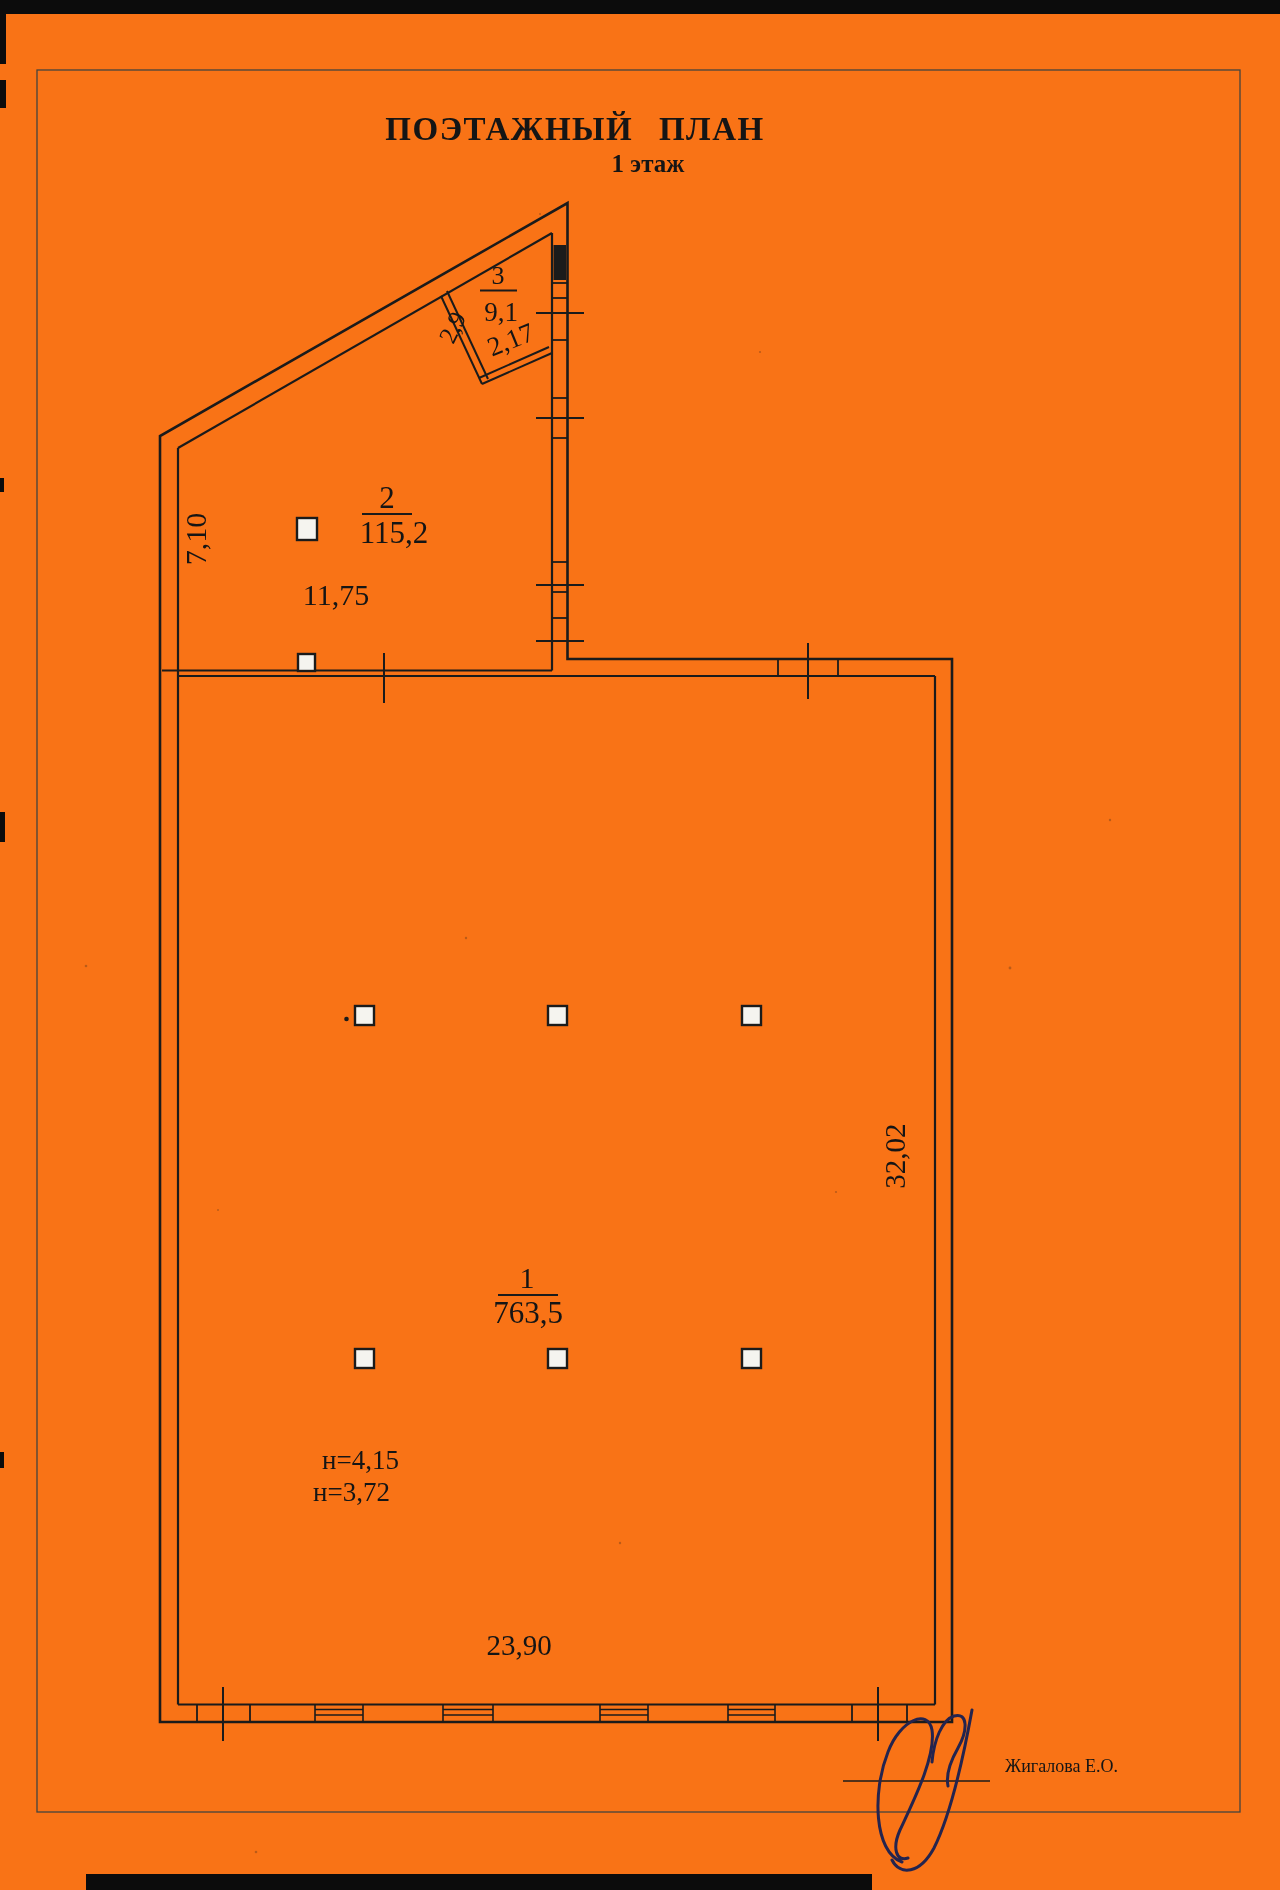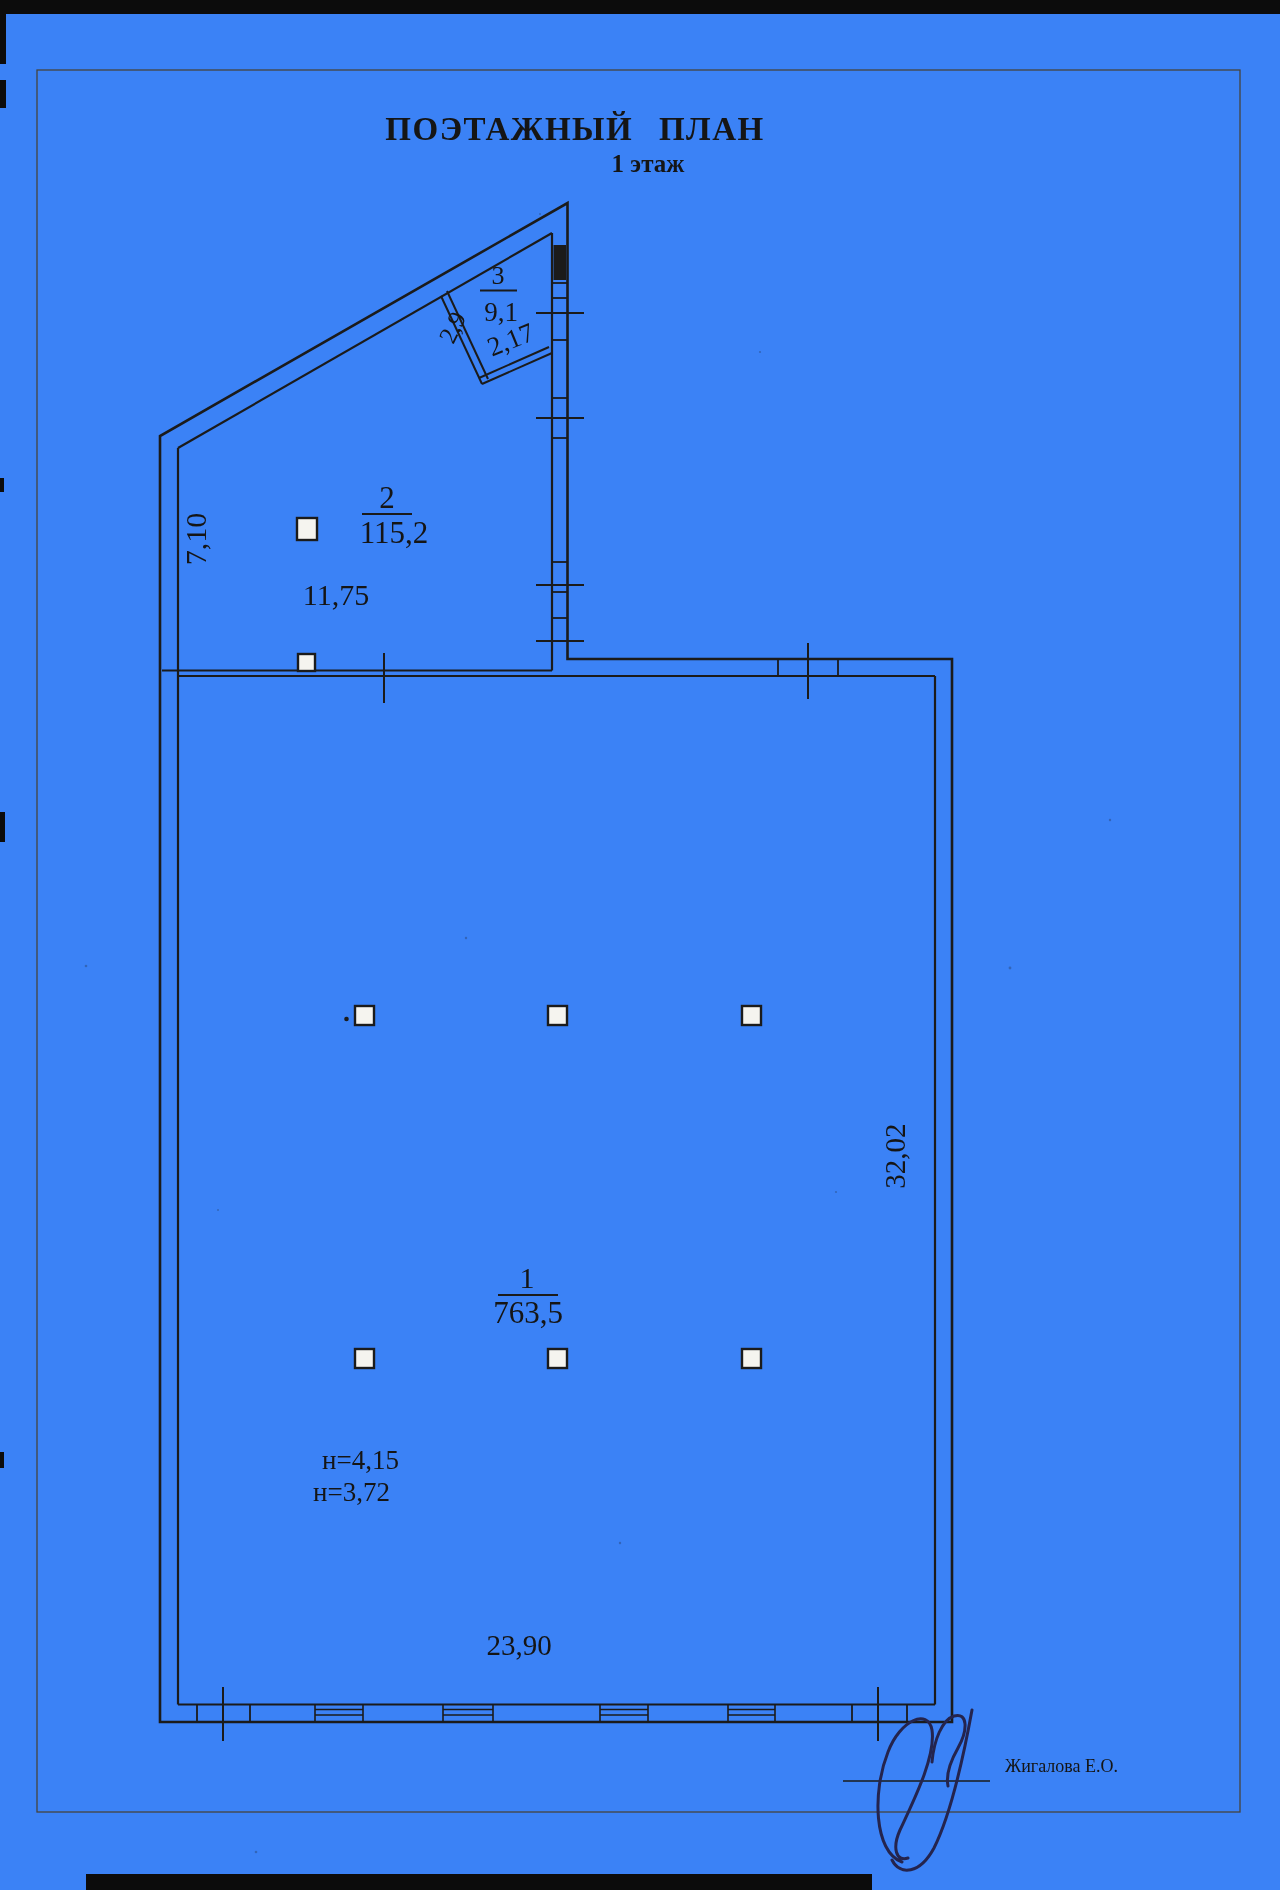--- a/index.html
+++ b/index.html
@@ -1,16 +1,16 @@
 <!DOCTYPE html>
 <html><head>
 <meta charset="utf-8">
 <style>
   html,body{margin:0;padding:0;background:#dddcd6;}
-  .page{position:relative;width:1280px;height:1890px;background:#3b82f6;overflow:hidden;
+  .page{position:relative;width:1280px;height:1890px;background:#f97316;overflow:hidden;
         font-family:"Liberation Serif","DejaVu Serif",serif;}
   svg{position:absolute;inset:0;display:block;}
   svg text{font-family:"Liberation Serif","DejaVu Serif",serif;fill:#151515;}
   .title-main{font-size:33px;font-weight:700;letter-spacing:1.5px;word-spacing:16px;}
   .title-sub{font-size:25px;font-weight:700;}
   .lbl31{font-size:31px;}
   .lbl30{font-size:30px;}
   .lbl29{font-size:29px;}
   .lbl27{font-size:27px;}
   .lbl26{font-size:26px;}

